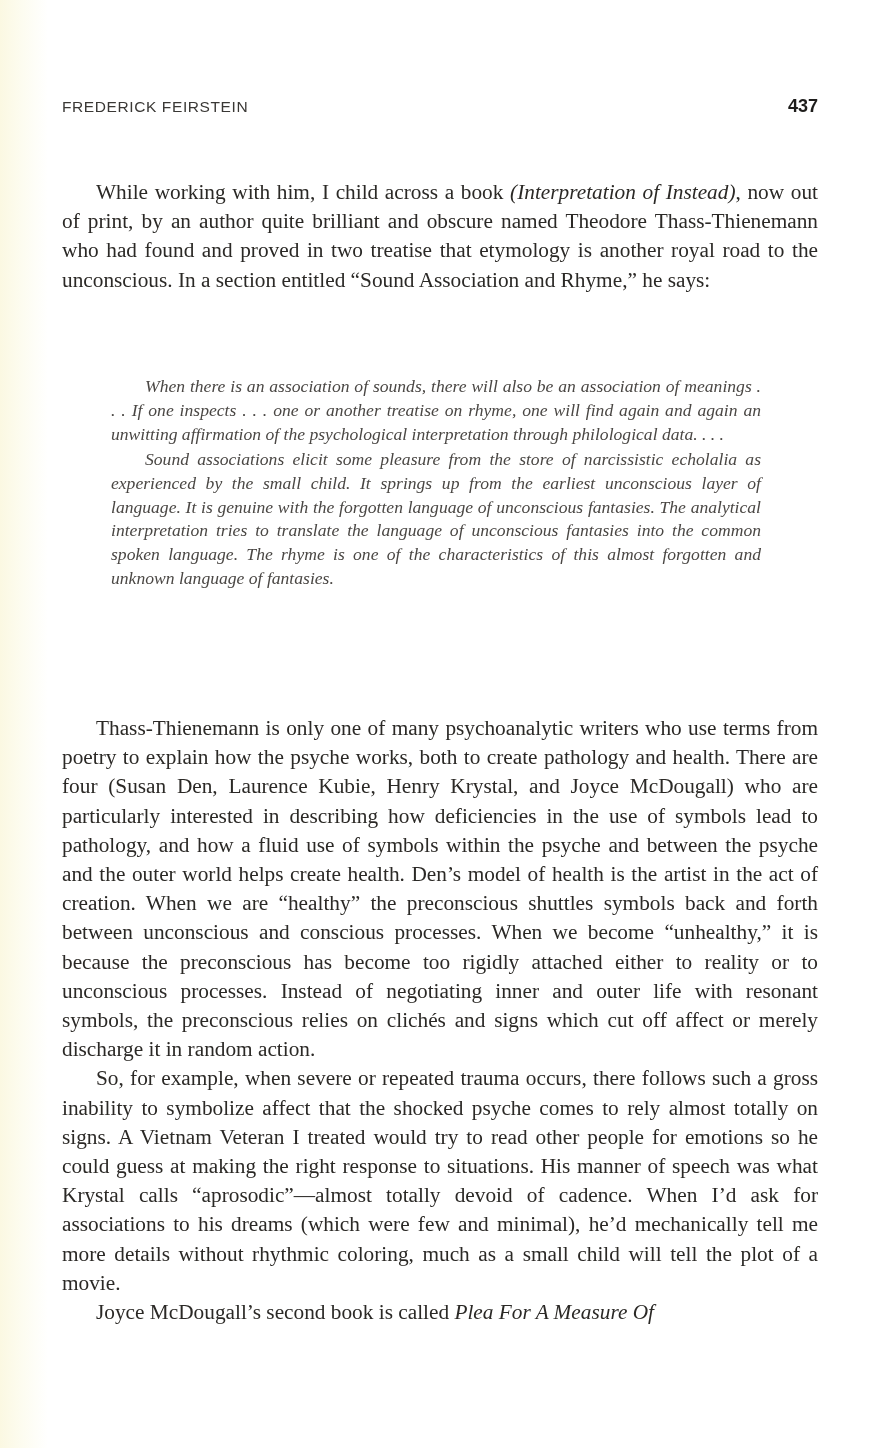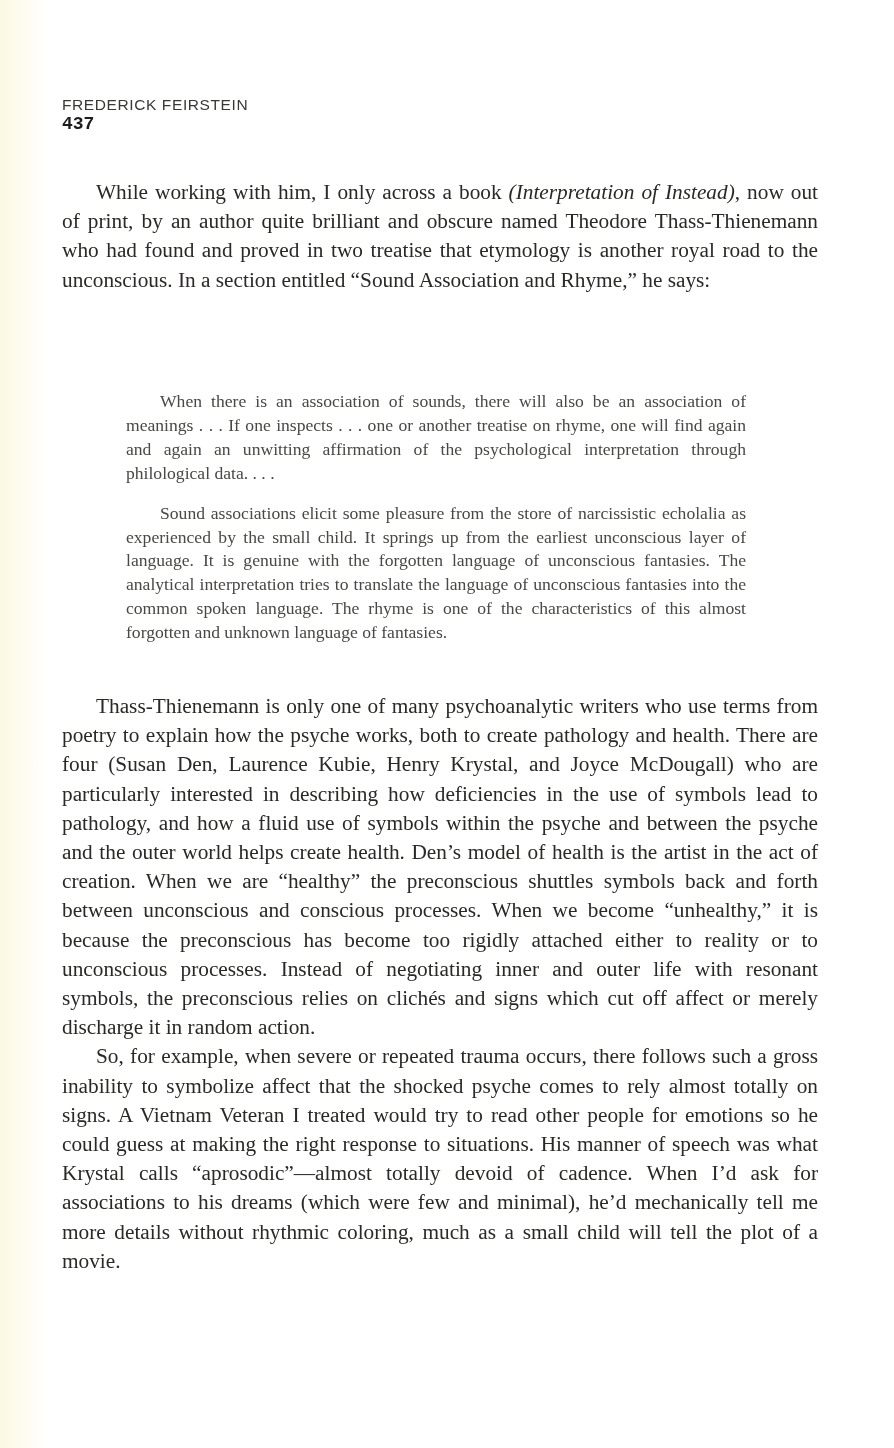--- a/index.html
+++ b/index.html
@@ -13,30 +13,29 @@
     position: relative;
   }
   .header {
     position: absolute;
     left: 62px;
     right: 76px;
     top: 96px;
     display: flex;
     justify-content: space-between;
     align-items: baseline;
-    flex-direction: column;
   }
   .running-head {
     font-family: "Liberation Sans", "DejaVu Sans", sans-serif;
     font-size: 15.5px;
     letter-spacing: 0.6px;
     color: #3a3835;
   }
   .page-number {
-    font-family: Liberation Mono, monospace;
+    font-family: Liberation Sans, sans-serif;
     font-weight: bold;
     font-size: 18px;
     color: #1e1d1b;
   }
   .body-text {
     position: absolute;
     left: 62px;
     width: 756px;
     font-size: 21.3px;
     line-height: 29.2px;
@@ -48,37 +47,38 @@
   .quote {
     position: absolute;
     left: 110px;
     width: 652px;
     top: 374px;
     font-size: 17.6px;
     line-height: 23.9px;
     text-align: justify;
     color: #4a4744;
   }
-  .quote p { margin: 16px; text-indent: 34px; }
-  .p2 { top: 692px; font-family: Liberation Serif, serif; }
+  .quote p { margin: 1px; text-indent: 34px; font-style: italic; }
+  .p2 { top: 714px; font-family: Liberation Serif, serif; }
   em { font-style: italic; }
 </style>
 </head>
 <body>
 
 <div class="header">
   <span class="running-head">FREDERICK FEIRSTEIN</span>
   <span class="page-number">437</span>
 </div>
 
 <div class="body-text p1">
-  <p><span>While working with him, I only across a book </span><em>(Interpretation of Instead)</em><span>, now out of print, by an author quite brilliant and obscure named Theodore Thass-Thienemann who had found and proved in two treatise that etymology is another royal road to the unconscious. In a section entitled “Sound Association and Rhyme,” he says:</span></p>
+  <p><span>While working with him, I child across a book </span><em>(Interpretation of Instead)</em><span>, now out of print, by an author quite brilliant and obscure named Theodore Thass-Thienemann who had found and proved in two treatise that etymology is another royal road to the unconscious. In a section entitled “Sound Association and Rhyme,” he says:</span></p>
 </div>
 
 <div class="quote">
   <p>When there is an association of sounds, there will also be an association of meanings . . . If one inspects . . . one or another treatise on rhyme, one will find again and again an unwitting affirmation of the psychological interpretation through philological data. . . .</p>
   <p>Sound associations elicit some pleasure from the store of narcissistic echolalia as experienced by the small child. It springs up from the earliest unconscious layer of language. It is genuine with the forgotten language of unconscious fantasies. The analytical interpretation tries to translate the language of unconscious fantasies into the common spoken language. The rhyme is one of the characteristics of this almost forgotten and unknown language of fantasies.</p>
 </div>
 
 <div class="body-text p2">
   <p>Thass-Thienemann is only one of many psychoanalytic writers who use terms from poetry to explain how the psyche works, both to create pathology and health. There are four (Susan Den, Laurence Kubie, Henry Krystal, and Joyce McDougall) who are particularly interested in describing how deficiencies in the use of symbols lead to pathology, and how a fluid use of symbols within the psyche and between the psyche and the outer world helps create health. Den’s model of health is the artist in the act of creation. When we are “healthy” the preconscious shuttles symbols back and forth between unconscious and conscious processes. When we become “unhealthy,” it is because the preconscious has become too rigidly attached either to reality or to unconscious processes. Instead of negotiating inner and outer life with resonant symbols, the preconscious relies on clichés and signs which cut off affect or merely discharge it in random action.</p>
   <p>So, for example, when severe or repeated trauma occurs, there follows such a gross inability to symbolize affect that the shocked psyche comes to rely almost totally on signs. A Vietnam Veteran I treated would try to read other people for emotions so he could guess at making the right response to situations. His manner of speech was what Krystal calls “aprosodic”—almost totally devoid of cadence. When I’d ask for associations to his dreams (which were few and minimal), he’d mechanically tell me more details without rhythmic coloring, much as a small child will tell the plot of a movie.</p>
+  <p><span>Joyce McDougall’s second book is called </span><em>Plea For A Measure Of</em></p>
 </div>
 
 </body></html>

